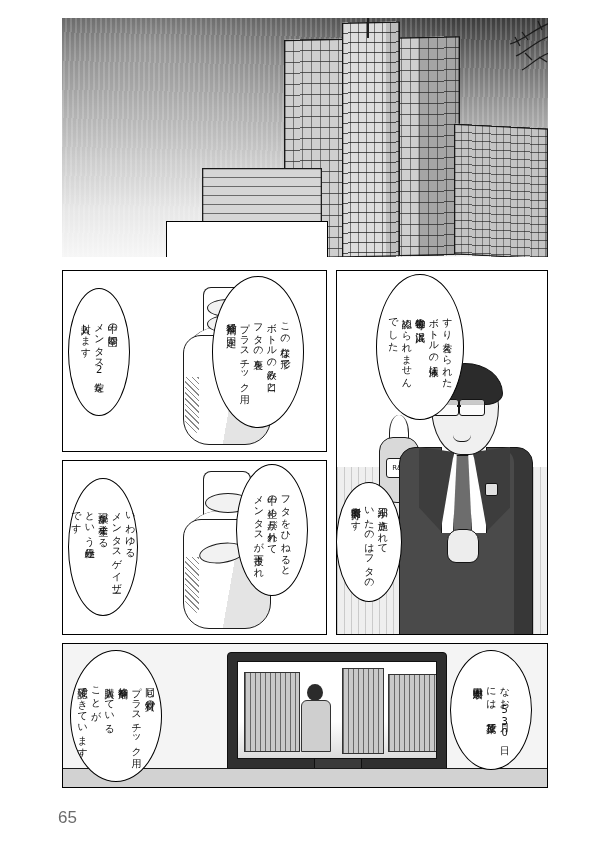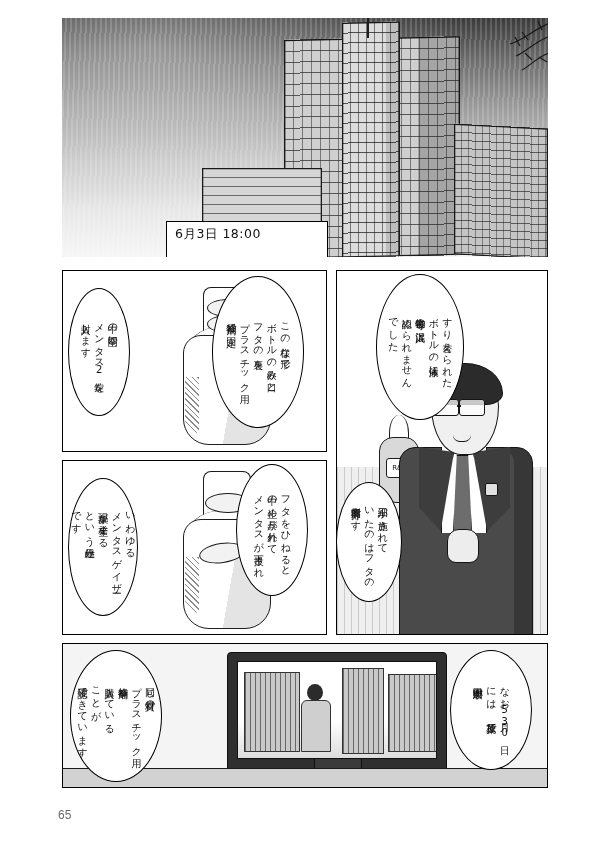--- a/index.html
+++ b/index.html
@@ -288,21 +288,21 @@
     position:absolute; left: 86px; bottom: 1px; width: 46px; height: 14px; background:#3a3a3a; border:1.2px solid #0f0f0f;
   }
   .desk {
     position:absolute; left:0; bottom:0; width:100%; height:18px;
     background:#d2d2d2; border-top:1.3px solid #1a1a1a;
   }
 
   
   .pageno {
     position:absolute; left: 58px; top: 808px;
-    font-size: 12px; color:#6b6b6b; font-family:"Liberation Sans",sans-serif;
+    font-size: 17px; color:#6b6b6b; font-family:"Liberation Sans",sans-serif;
   }
 </style>
 </head>
 <body>
 
 <div class="page">
 
   <div class="panel" id="panel-building">
     <div class="sky"></div>
 
@@ -321,21 +321,20 @@
 
     <div class="tower">
       <div class="facade"></div>
       <div class="core"></div>
       <div class="antenna"></div>
     </div>
     <div class="lowblock"></div>
     <div class="rightblock"></div>
 
     <div class="caption-box">
-      <div class="htext caption-date">6月3日 18:00</div>
     </div>
   </div>
 
   <div class="panel" id="panel-bottle1">
     <div class="bottle-wrap">
       <div class="bottle-neck"></div>
       <div class="bottle-shoulder"></div>
       <div class="bottle-body"></div>
       <div class="mentos-oval" style="left:40px; top:18px; width:40px; height:16px;"></div>
       <div class="mentos-oval" style="left:40px; top:34px; width:40px; height:16px;"></div>

